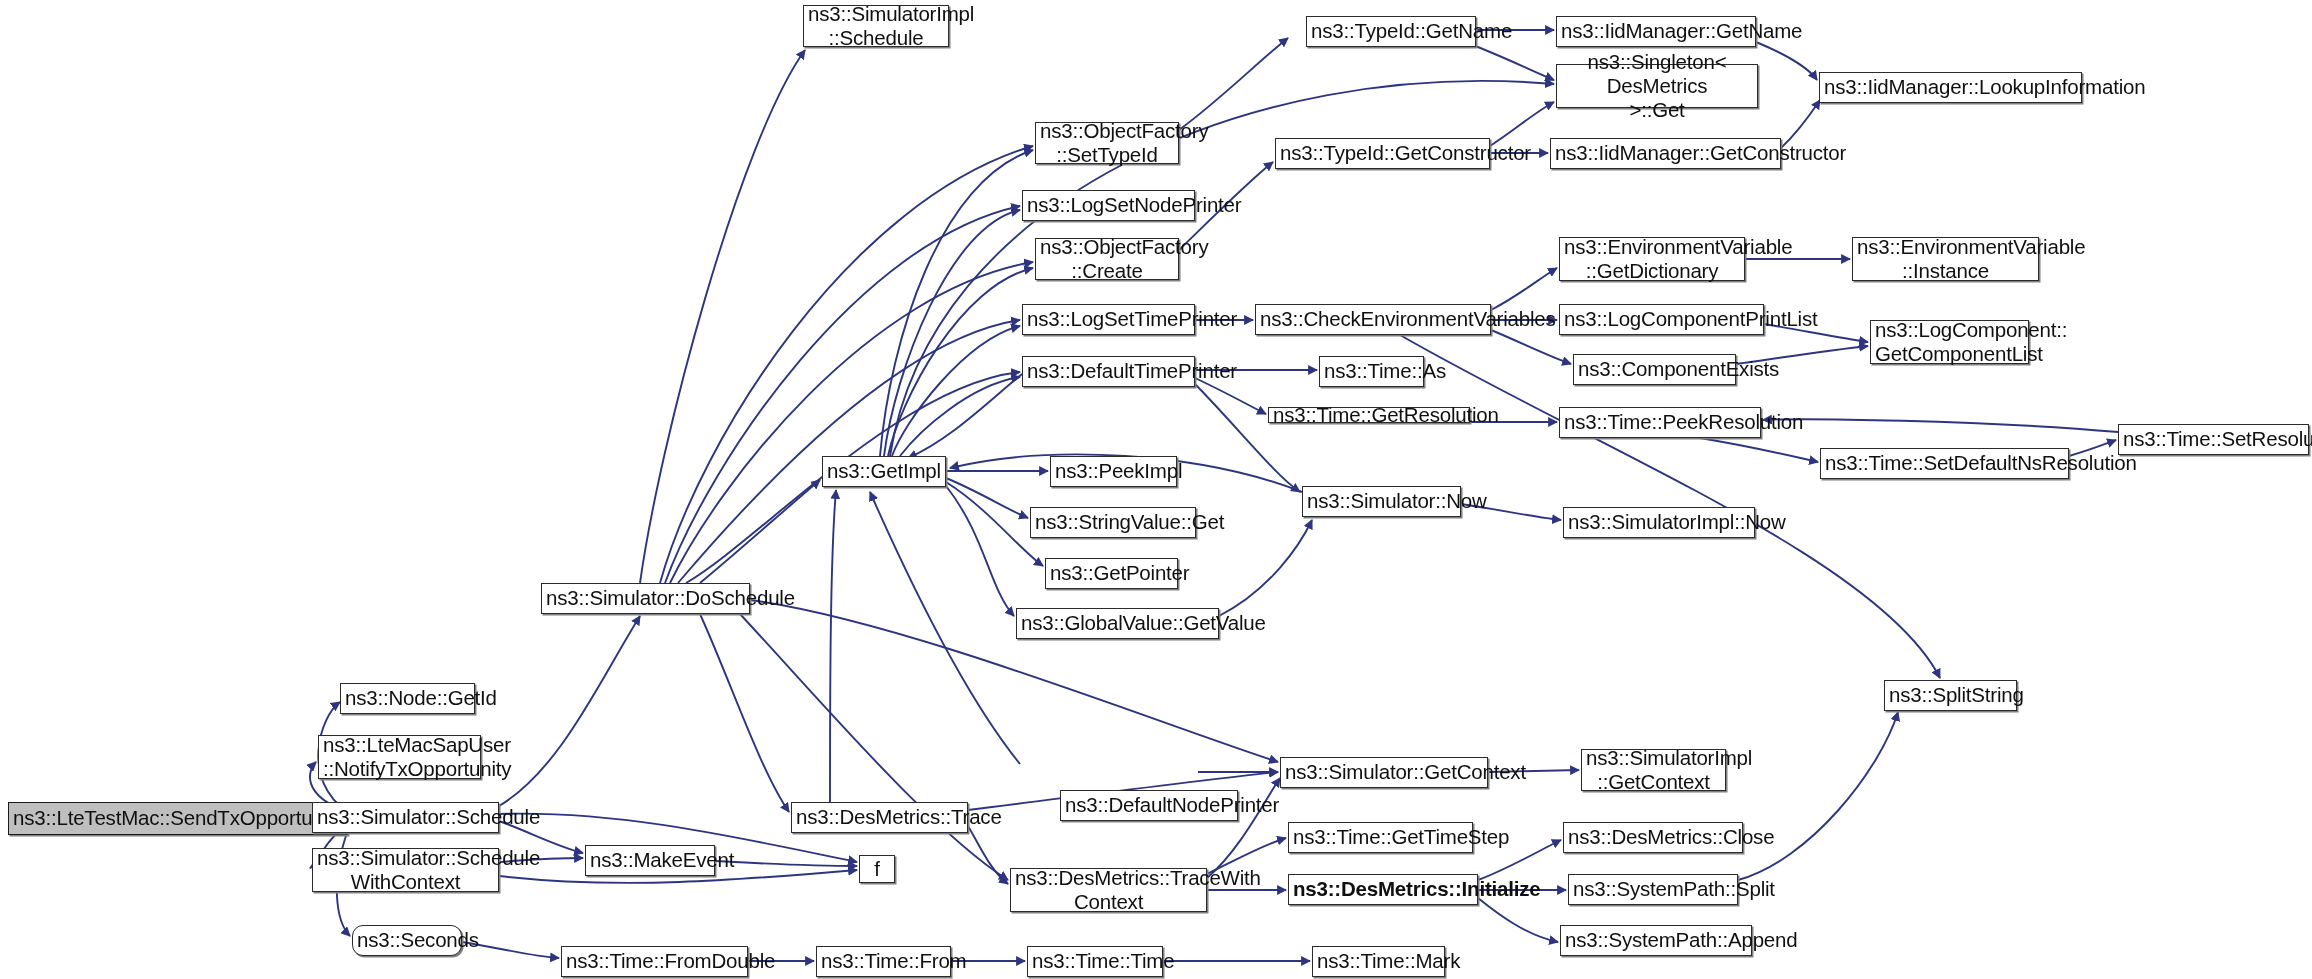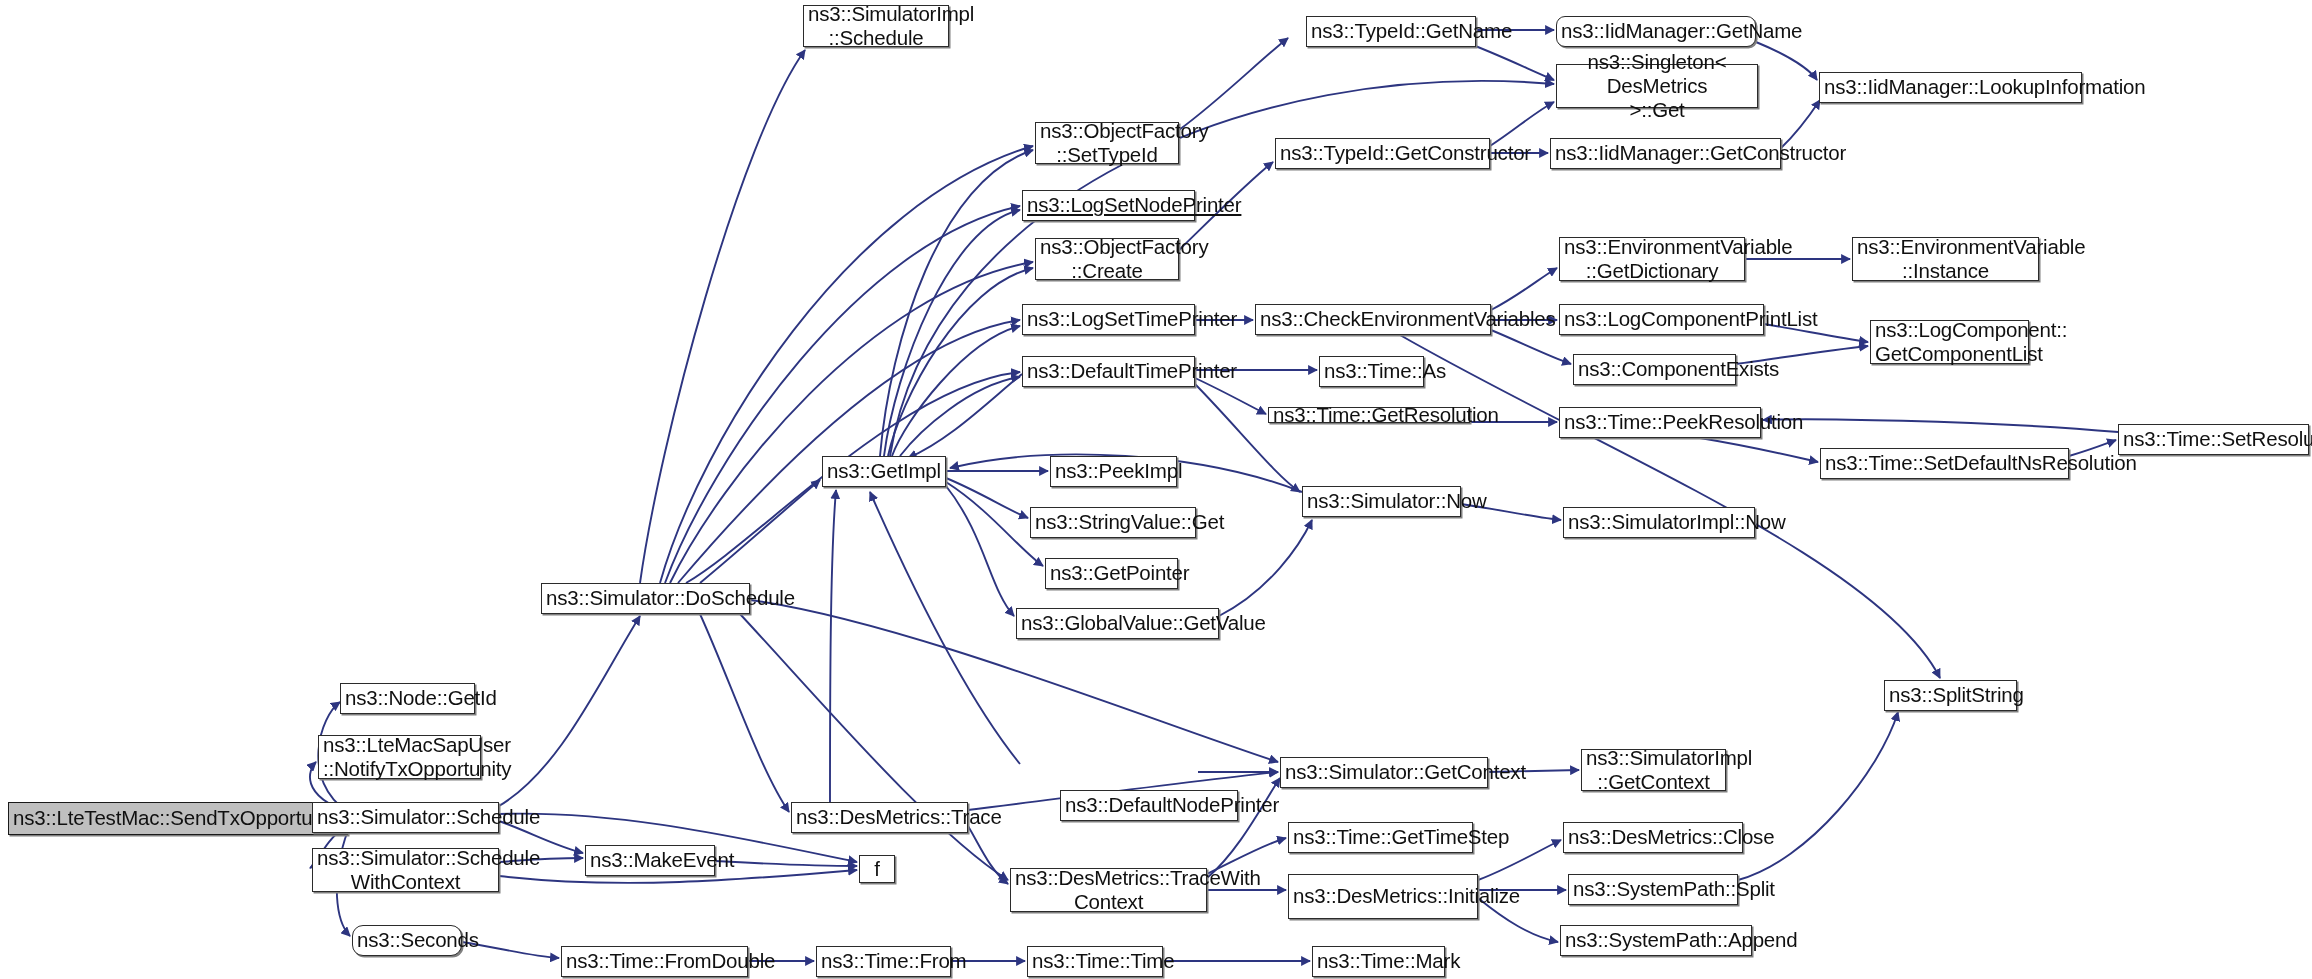--- a/index.html
+++ b/index.html
@@ -134,29 +134,29 @@
         <path d="M 1478 898 C 1505 920 1530 936 1558 942" fill="none" stroke="#2d3580" stroke-width="1.9" marker-end="url(#arrow)"></path>
         <path d="M 1738 880 C 1810 860 1880 770 1898 712" fill="none" stroke="#2d3580" stroke-width="1.9" marker-end="url(#arrow)"></path>
         <path d="M 1400 335 C 1600 450 1880 560 1940 678" fill="none" stroke="#2d3580" stroke-width="1.9" marker-end="url(#arrow)"></path>
       </g>
   </svg>
   <div id="nodes">
       <div class="node root" style="left: 8px; top: 802px; width: 340px; height: 33px;"><span class="lbl">ns3::LteTestMac::SendTxOpportunity</span></div>
       <div class="node" style="left: 803px; top: 5px; width: 146px; height: 42px;"><span class="lbl">ns3::SimulatorImpl
 ::Schedule</span></div>
       <div class="node" style="left: 1290px; top: 16px; width: 170px; height: 31px; margin-left: 16px;"><span class="lbl">ns3::TypeId::GetName</span></div>
-      <div class="node" style="left: 1556px; top: 16px; width: 200px; height: 31px; border-radius: 9px;"><span class="lbl">ns3::IidManager::GetName</span></div>
+      <div class="node" style="left: 1556px; top: 16px; width: 200px; height: 31px;"><span class="lbl">ns3::IidManager::GetName</span></div>
       <div class="node" style="left: 1556px; top: 64px; width: 202px; height: 44px;"><span class="lbl">ns3::Singleton&lt; DesMetrics
 &gt;::Get</span></div>
       <div class="node" style="left: 1819px; top: 72px; width: 263px; height: 31px;"><span class="lbl">ns3::IidManager::LookupInformation</span></div>
       <div class="node" style="left: 1035px; top: 122px; width: 144px; height: 42px;"><span class="lbl">ns3::ObjectFactory
 ::SetTypeId</span></div>
       <div class="node" style="left: 1275px; top: 138px; width: 215px; height: 31px;"><span class="lbl">ns3::TypeId::GetConstructor</span></div>
       <div class="node" style="left: 1550px; top: 138px; width: 231px; height: 31px;"><span class="lbl">ns3::IidManager::GetConstructor</span></div>
-      <div class="node" style="left: 1022px; top: 190px; width: 173px; height: 31px; text-decoration: underline;"><span class="lbl">ns3::LogSetNodePrinter</span></div>
+      <div class="node" style="left: 1022px; top: 190px; width: 173px; height: 31px;"><span class="lbl">ns3::LogSetNodePrinter</span></div>
       <div class="node" style="left: 1035px; top: 238px; width: 144px; height: 42px;"><span class="lbl">ns3::ObjectFactory
 ::Create</span></div>
       <div class="node" style="left: 1559px; top: 237px; width: 186px; height: 44px;"><span class="lbl">ns3::EnvironmentVariable
 ::GetDictionary</span></div>
       <div class="node" style="left: 1852px; top: 237px; width: 187px; height: 44px;"><span class="lbl">ns3::EnvironmentVariable
 ::Instance</span></div>
       <div class="node" style="left: 1022px; top: 304px; width: 173px; height: 31px;"><span class="lbl">ns3::LogSetTimePrinter</span></div>
       <div class="node" style="left: 1255px; top: 304px; width: 236px; height: 31px;"><span class="lbl">ns3::CheckEnvironmentVariables</span></div>
       <div class="node" style="left: 1559px; top: 304px; width: 205px; height: 31px;"><span class="lbl">ns3::LogComponentPrintList</span></div>
       <div class="node" style="left: 1870px; top: 320px; width: 159px; height: 44px;"><span class="lbl">ns3::LogComponent::
@@ -187,21 +187,21 @@
       <div class="node" style="left: 791px; top: 802px; width: 177px; height: 31px;"><span class="lbl">ns3::DesMetrics::Trace</span></div>
       <div class="node" style="left: 312px; top: 802px; width: 187px; height: 31px;"><span class="lbl">ns3::Simulator::Schedule</span></div>
       <div class="node" style="left: 1288px; top: 822px; width: 185px; height: 31px;"><span class="lbl">ns3::Time::GetTimeStep</span></div>
       <div class="node" style="left: 1563px; top: 822px; width: 180px; height: 31px;"><span class="lbl">ns3::DesMetrics::Close</span></div>
       <div class="node" style="left: 585px; top: 845px; width: 130px; height: 31px;"><span class="lbl">ns3::MakeEvent</span></div>
       <div class="node" style="left: 859px; top: 855px; width: 36px; height: 28px;"><span class="lbl">f</span></div>
       <div class="node" style="left: 312px; top: 848px; width: 187px; height: 44px;"><span class="lbl">ns3::Simulator::Schedule
 WithContext</span></div>
       <div class="node" style="left: 1010px; top: 868px; width: 197px; height: 44px;"><span class="lbl">ns3::DesMetrics::TraceWith
 Context</span></div>
-      <div class="node" style="left: 1288px; top: 874px; width: 190px; height: 45px;"><span class="lbl">ns3::DesMetrics::Initialize</span></div>
+      <div class="node" style="left: 1288px; top: 874px; width: 190px; height: 31px; font-weight: bold;"><span class="lbl">ns3::DesMetrics::Initialize</span></div>
       <div class="node" style="left: 1568px; top: 874px; width: 170px; height: 31px;"><span class="lbl">ns3::SystemPath::Split</span></div>
       <div class="node" style="left: 352px; top: 925px; width: 110px; height: 31px; border-radius: 11px;"><span class="lbl">ns3::Seconds</span></div>
       <div class="node" style="left: 561px; top: 946px; width: 187px; height: 31px;"><span class="lbl">ns3::Time::FromDouble</span></div>
       <div class="node" style="left: 816px; top: 946px; width: 135px; height: 31px;"><span class="lbl">ns3::Time::From</span></div>
       <div class="node" style="left: 1027px; top: 946px; width: 136px; height: 31px;"><span class="lbl">ns3::Time::Time</span></div>
       <div class="node" style="left: 1312px; top: 946px; width: 133px; height: 31px;"><span class="lbl">ns3::Time::Mark</span></div>
       <div class="node" style="left: 1560px; top: 925px; width: 192px; height: 31px;"><span class="lbl">ns3::SystemPath::Append</span></div>
     </div>
 </div>
 

